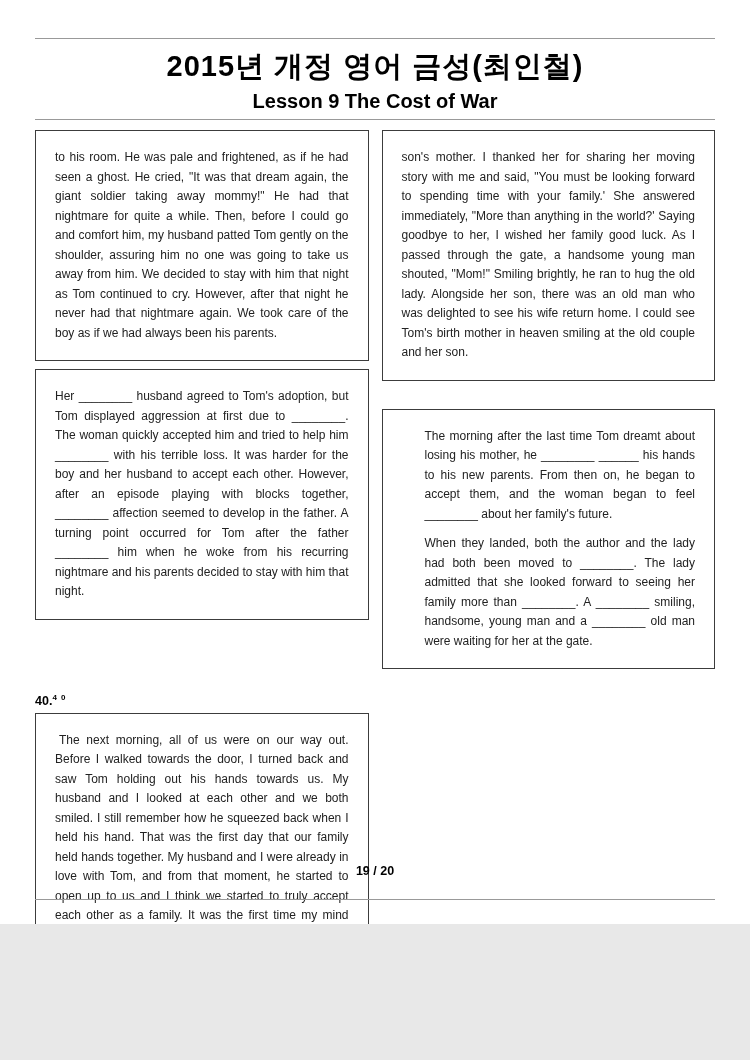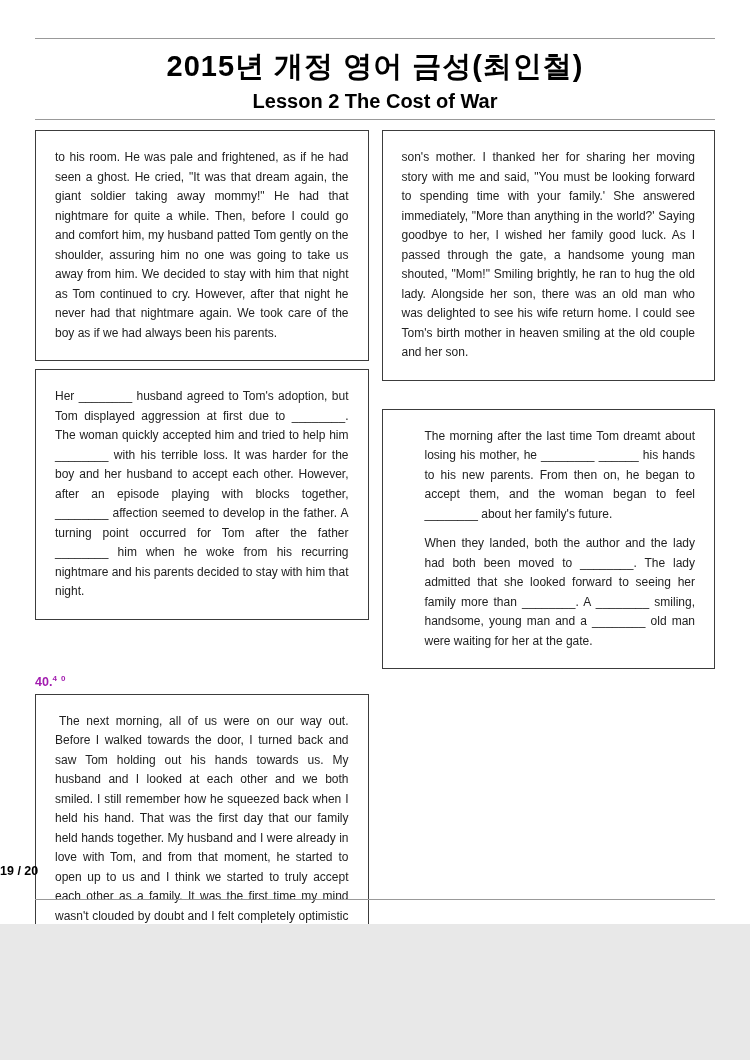--- a/index.html
+++ b/index.html
@@ -68,51 +68,52 @@
   .passage-box p {
     margin: 10px;
   }
   .passage-box p + p {
     margin-top: 0;
   }
   .indent-1 { text-indent: 4px; }
   .gap-sm { margin-top: 8px; }
   .gap-right { margin-top: 28px; padding-left: 32px; }
   .question-label {
-    margin-top: 54px;
+    margin-top: 73px;
     margin-bottom: 5px;
     font-size: 12.5px;
     font-weight: bold;
-    color: #a21caf;
+    color: #000000;
   }
   .question-label sup {
     font-size: 8px;
     font-weight: bold;
     letter-spacing: 1px;
   }
   .footer {
     position: absolute;
     left: 0;
     right: 0;
     bottom: 46px;
+    text-align: center;
     font-size: 12.5px;
     font-weight: bold;
     color: #000;
   }
 </style>
 </head>
 <body>
 
 <div class="page">
 
   <div class="rule rule-top"></div>
 
   <h1 class="doc-title">2015년 개정 영어 금성(최인철)</h1>
 
-  <h2 class="doc-subtitle">Lesson 2 The Cost of War</h2>
+  <h2 class="doc-subtitle">Lesson 9 The Cost of War</h2>
 
   <div class="rule rule-mid"></div>
 
   <div class="columns">
 
     <div class="col">
 
       <div class="passage-box">
         <p>to his room. He was pale and frightened, as if he had seen a ghost. He cried, "It was that dream again, the giant soldier taking away mommy!" He had that nightmare for quite a while. Then, before I could go and comfort him, my husband patted Tom gently on the shoulder, assuring him no one was going to take us away from him. We decided to stay with him that night as Tom continued to cry. However, after that night he never had that nightmare again. We took care of the boy as if we had always been his parents.</p>
       </div>

